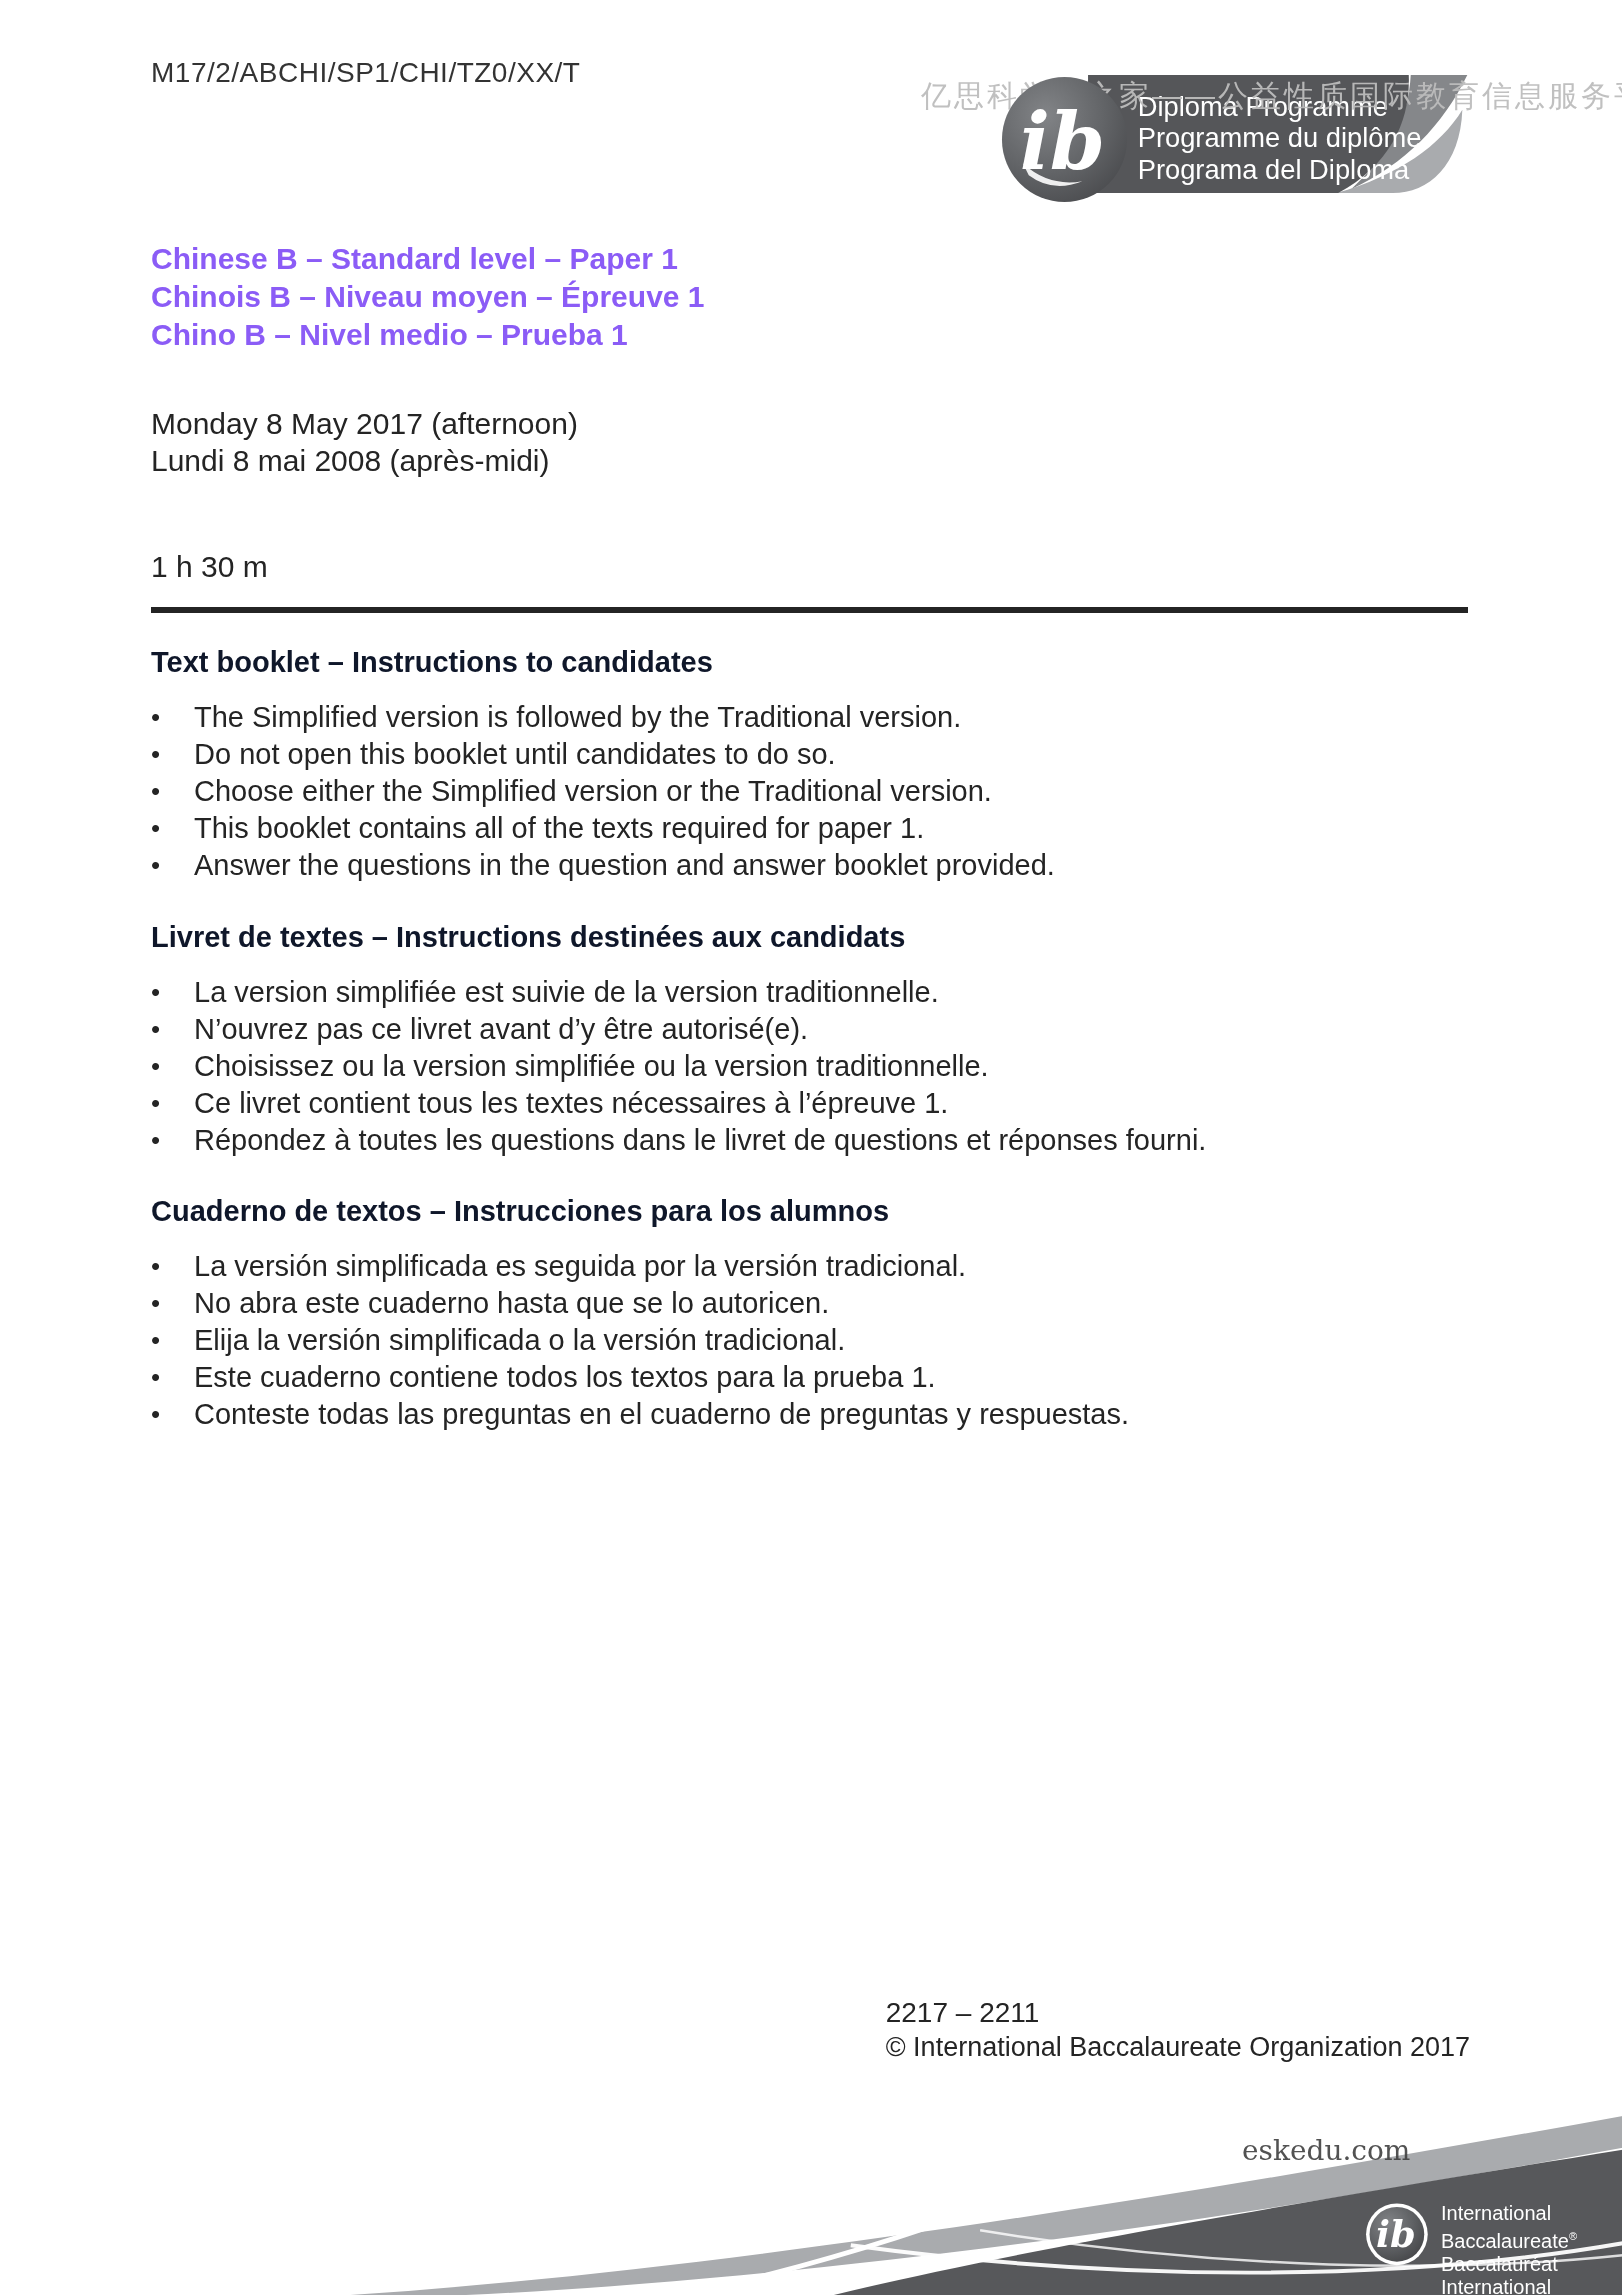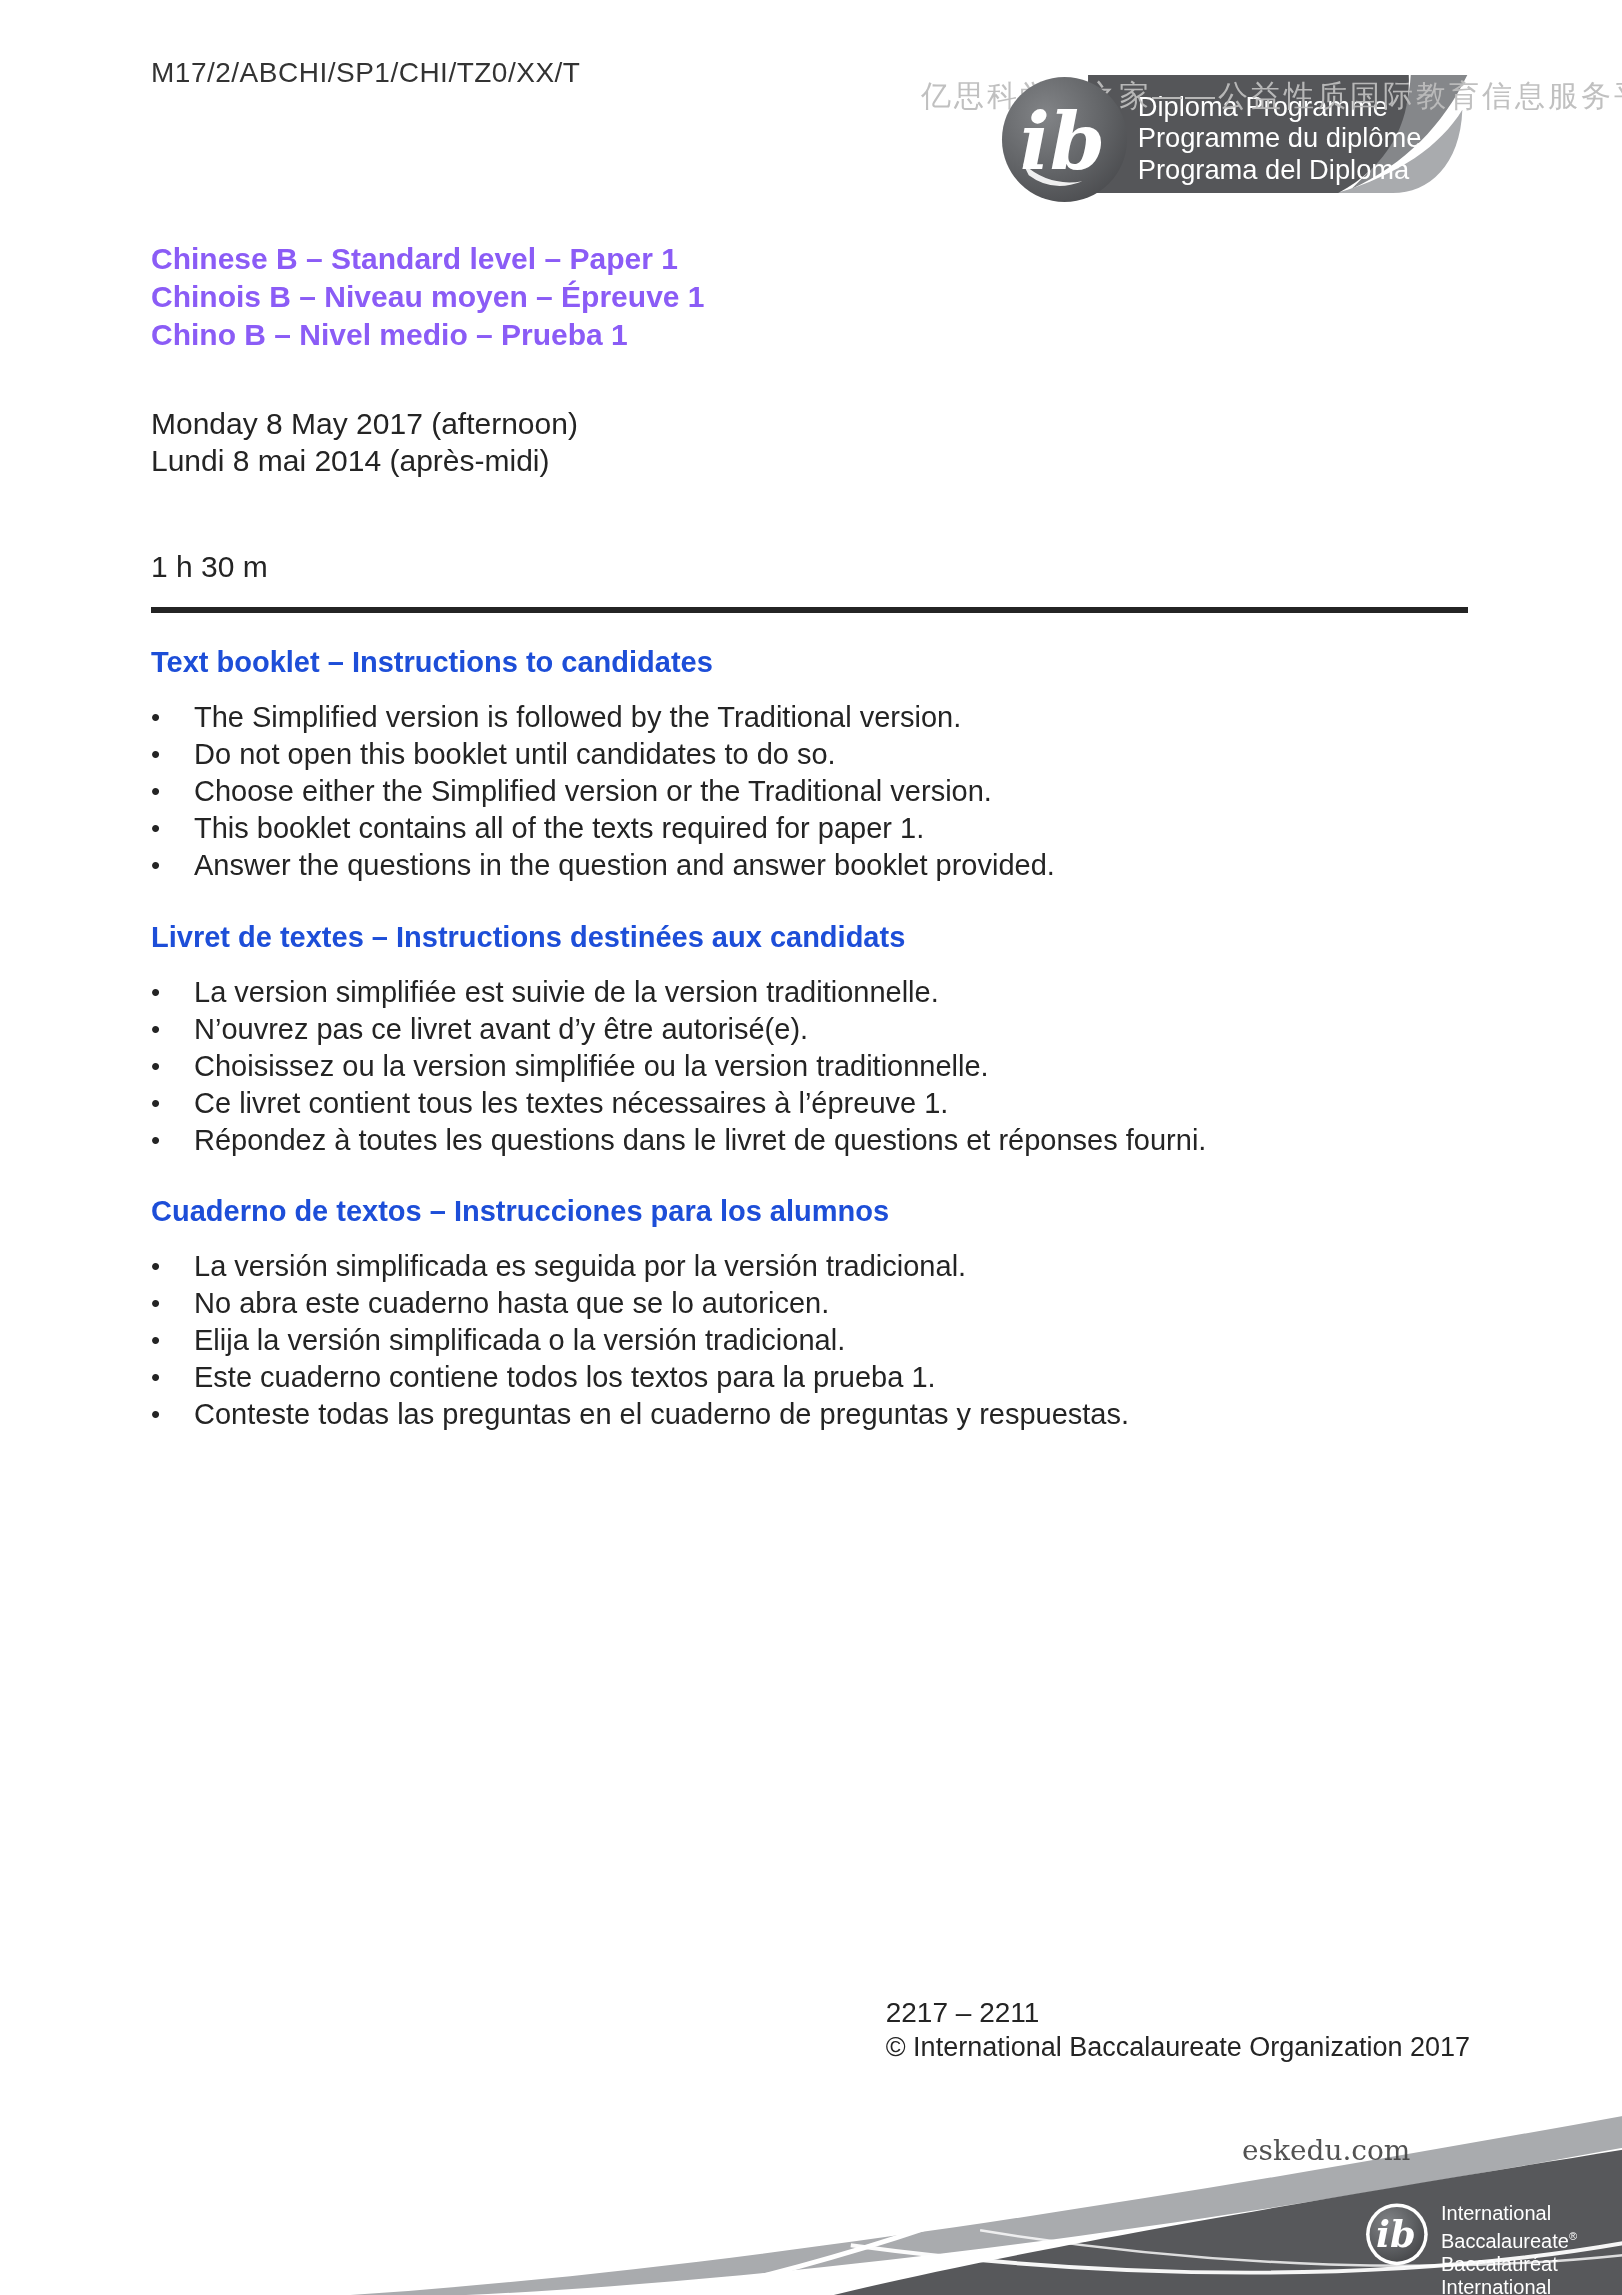--- a/index.html
+++ b/index.html
@@ -30,21 +30,21 @@
   .dp-circle { left:997px; top:72px; z-index:7; }
 
   .title-block { left:151px; top:240px; font-size:30px; font-weight:bold; line-height:38px; color:#8b5cf6; }
   .date-block  { left:151px; top:405px; font-size:30px; line-height:37px; }
   .duration    { left:151px; top:550px; font-size:30px; }
 
   .rule { left:151px; top:607px; width:1317px; height:6px; background:#242424; }
 
   .section { position:absolute; left:151px; width:1323px; }
   .sec-en { top:645px; } .sec-fr { top:920px; } .sec-es { top:1194px; }
-  .section-heading { font-size:29px; font-weight:bold; line-height:34px; margin-bottom:20px; color:#1d4ed8; }
+  .section-heading { font-size:29px; font-weight:bold; line-height:34px; margin-bottom:20px; color:#0f172a; }
   .bullet-row { display:flex; font-size:29px; line-height:37px; }
   .bullet { width:43px; flex:none; font-size:26px; }
 
   .footer-right { right:153px; top:1996px; z-index:5; }
   .footer-code { font-size:28px; line-height:34px; }
   .footer-copy { font-size:27px; line-height:34px; }
 
   .bottom-swoosh { left:0; bottom:0; z-index:1; }
 
   .footer-logo-text { left:1441px; top:2202px; z-index:3; color:#ffffff; font-size:20px; line-height:23px; }
@@ -80,21 +80,21 @@
 </svg>
 
 <div class="abs title-block">
   <div>Chinese B – Standard level – Paper 1</div>
   <div>Chinois B – Niveau moyen – Épreuve 1</div>
   <div>Chino B – Nivel medio – Prueba 1</div>
 </div>
 
 <div class="abs date-block">
   <div>Monday 8 May 2017 (afternoon)</div>
-  <div>Lundi 8 mai 2014 (après-midi)</div>
+  <div>Lundi 8 mai 2008 (après-midi)</div>
 </div>
 
 <div class="abs duration">1 h 30 m</div>
 
 <div class="abs rule"></div>
 
 <div class="section sec-en">
   <div class="section-heading">Text booklet – Instructions to candidates</div>
   <div class="bullet-row">
     <span class="bullet">•</span>

